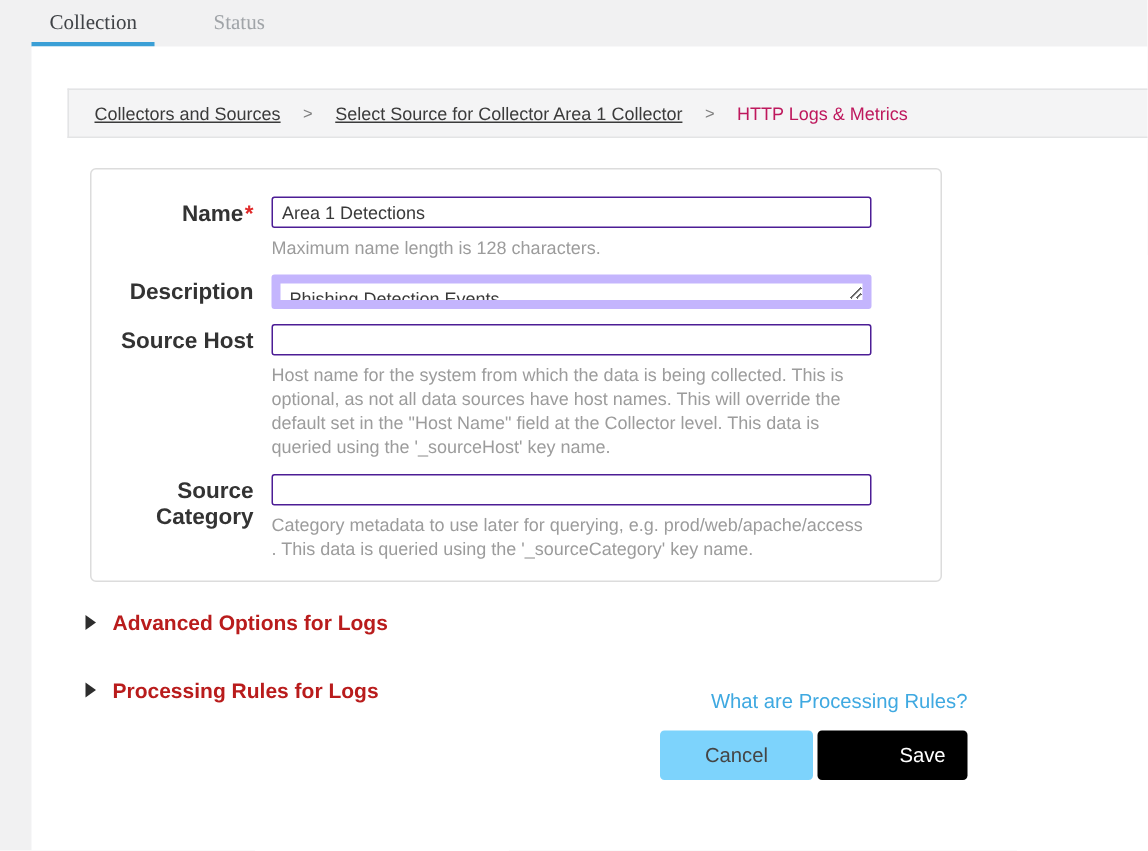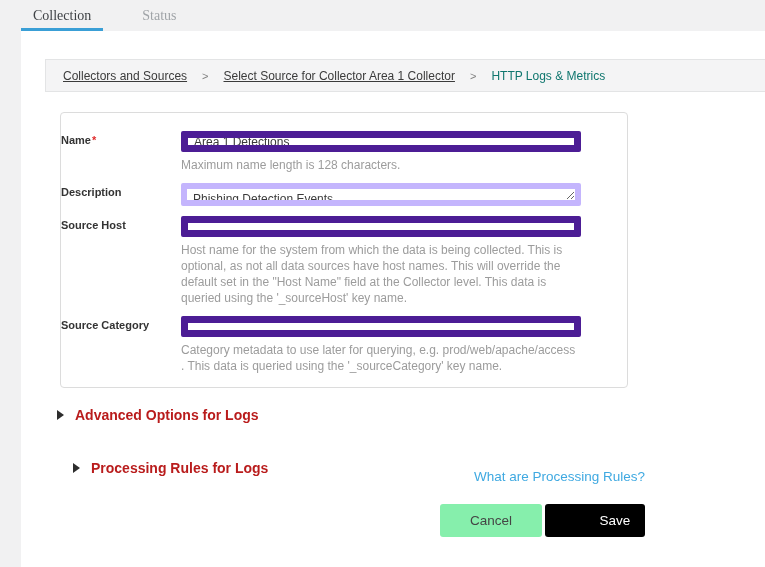--- a/index.html
+++ b/index.html
@@ -33,42 +33,42 @@
   .breadcrumb {
     margin:28px 0 0 24px; height:33px;
     background:#f4f4f5;
     border:1px solid #e3e4e5; border-right:none;
     display:flex; align-items:center;
     padding-left:17px;
     font-size:12px; color:#3b3b3b;
     white-space:nowrap; overflow:hidden;
   }
   .crumb-link { text-decoration:underline; cursor:pointer; color:#3b3b3b; }
-  .crumb-current { color:#0f766e;text-align:center; }
+  .crumb-current { color:#be185d;text-align:center; }
   .crumb-sep { color:#808080; margin:0 15px; font-size:11px; }
 
   
   .card {
     margin:20px 0 0 39px; width:568px;
     background:#fff;
     border:1px solid #dcdcdc; border-radius:4px;
     padding:18px 0 13px 0;
   }
   .frow { display:flex; margin-bottom:10px; }
   .frow:last-child { margin-bottom:0; }
   .flabel {
-    flex:none; width:108px; 
-    font-size:11px; font-weight:bold; color:#333;
+    flex:none; width:108px; text-align:right;
+    font-size:15px; font-weight:bold; color:#333;
     padding-top:3px;
   }
   .req { color:#e02b2b; margin-left:1px; }
   .ffield { flex:none; margin-left:12px; width:400px; }
   .tinput {
     width:100%; height:21px;
-    border:7px solid #4c1d95; border-radius:2px;
+    border:1px solid #4c1d95; border-radius:2px;
     padding:0 6px;
     font-family:"Liberation Sans", sans-serif;
     font-size:12px; color:#3a3a3a; background:#fff;
   }
   .tarea {
     width:100%; height:23px;
     border:6px solid #c4b5fd; border-radius:2px;
     padding:3px 6px;
     font-family:"Liberation Sans", sans-serif;
     font-size:12px; line-height:15px; color:#3a3a3a;
@@ -92,21 +92,21 @@
   }
   .help-link { font-size:13.5px; color:#3fa9e1; text-decoration:none; cursor:pointer;margin-top:16px; }
 
   
   .btn-row { display:flex; justify-content:flex-end; margin:12px 136px 0 0; }
   .btn {
     height:33px; border:none; border-radius:3px;
     font-family:"Liberation Sans", sans-serif; font-size:13.5px;
     cursor:pointer;
   }
-  .btn-cancel { width:102px; background:#86efac; color:#454545; }
+  .btn-cancel { width:102px; background:#7dd3fc; color:#454545; }
   .btn-save { width:100px; background:#000000; color:#ffffff; margin-left:3px;padding-left:40px; }
 </style>
 </head>
 <body>
 
 <div class="tabbar">
   <div class="tab tab-active">Collection</div>
   <div class="tab tab-inactive">Status</div>
 </div>
 
@@ -156,21 +156,21 @@
     </div>
 
   </div>
 
   <div class="section">
     <span class="tri"></span>
     <span class="section-label">Advanced Options for Logs</span>
   </div>
 
   <div class="proc-row">
-    <div class="section" style="margin:16px;">
+    <div class="section" style="margin:0;">
       <span class="tri"></span>
       <span class="section-label">Processing Rules for Logs</span>
     </div>
     <a class="help-link">What are Processing Rules?</a>
   </div>
 
   <div class="btn-row">
     <button class="btn btn-cancel">Cancel</button>
     <button class="btn btn-save">Save</button>
   </div>

